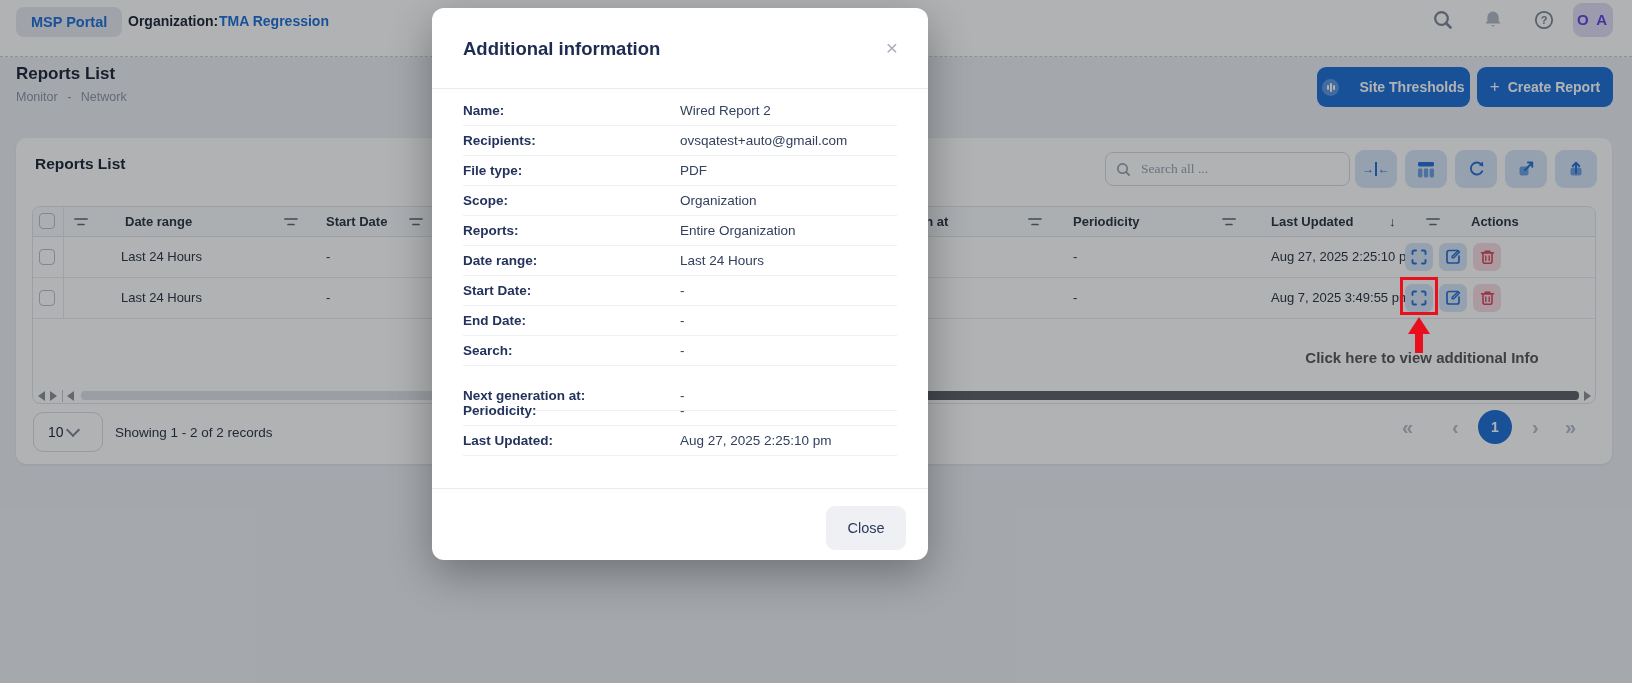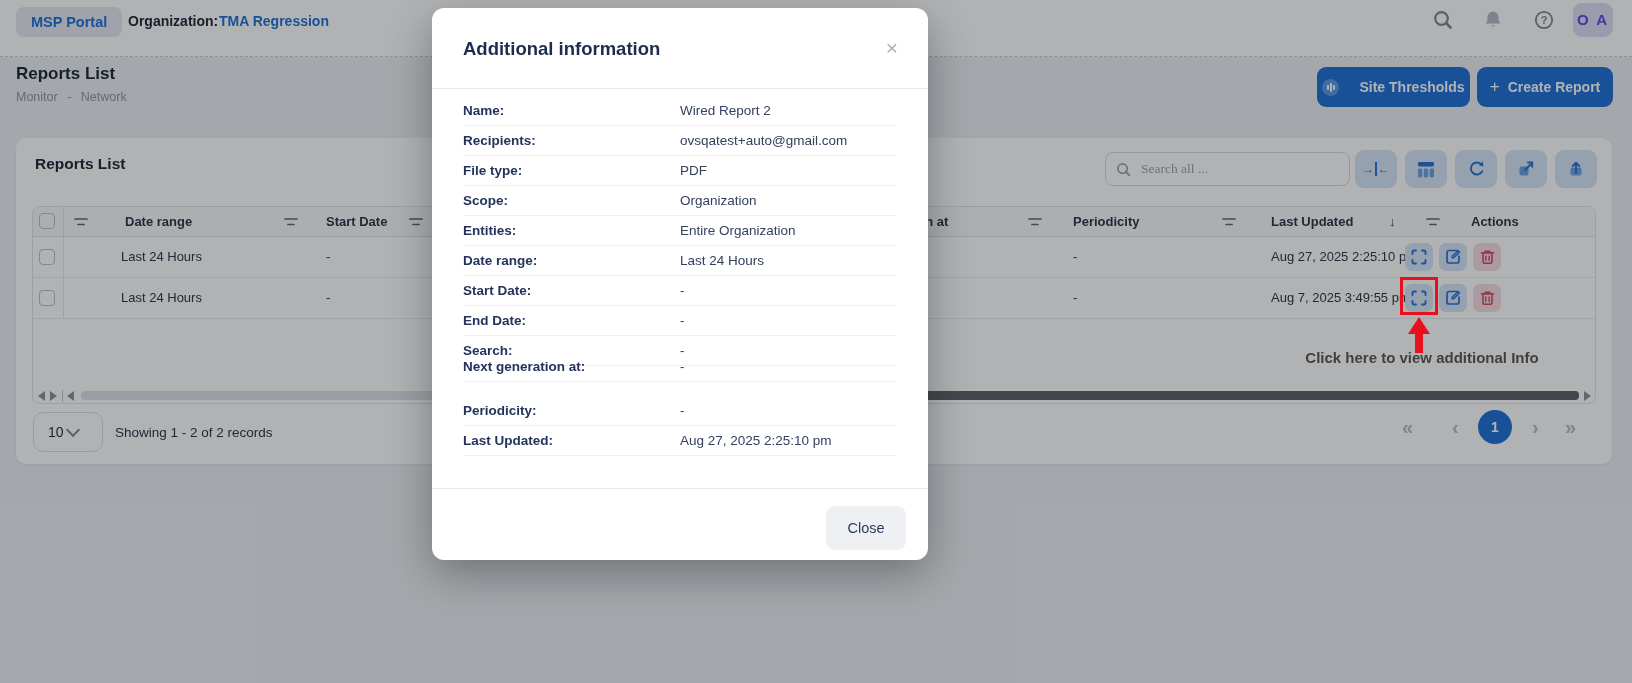--- a/index.html
+++ b/index.html
@@ -294,40 +294,40 @@
     </div>
   <div class="abs m-row" style="top:148px;">
       <span class="abs m-lab">File type:</span>
       <span class="abs m-val">PDF</span>
     </div>
   <div class="abs m-row" style="top:178px;">
       <span class="abs m-lab">Scope:</span>
       <span class="abs m-val">Organization</span>
     </div>
   <div class="abs m-row" style="top:208px;">
-      <span class="abs m-lab">Entities:</span>
+      <span class="abs m-lab">Reports:</span>
       <span class="abs m-val">Entire Organization</span>
     </div>
   <div class="abs m-row" style="top:238px;">
       <span class="abs m-lab">Date range:</span>
       <span class="abs m-val">Last 24 Hours</span>
     </div>
   <div class="abs m-row" style="top:268px;">
       <span class="abs m-lab">Start Date:</span>
       <span class="abs m-val">-</span>
     </div>
   <div class="abs m-row" style="top:298px;">
       <span class="abs m-lab">End Date:</span>
       <span class="abs m-val">-</span>
     </div>
   <div class="abs m-row" style="top:328px;">
       <span class="abs m-lab">Search:</span>
       <span class="abs m-val">-</span>
     </div>
-  <div class="abs m-row" style="top:344px;">
+  <div class="abs m-row" style="top:373px;">
       <span class="abs m-lab">Next generation at:</span>
       <span class="abs m-val">-</span>
     </div>
   <div class="abs m-row" style="top:388px;">
       <span class="abs m-lab">Periodicity:</span>
       <span class="abs m-val">-</span>
     </div>
   <div class="abs m-row" style="top:418px;">
       <span class="abs m-lab">Last Updated:</span>
       <span class="abs m-val">Aug 27, 2025 2:25:10 pm</span>

